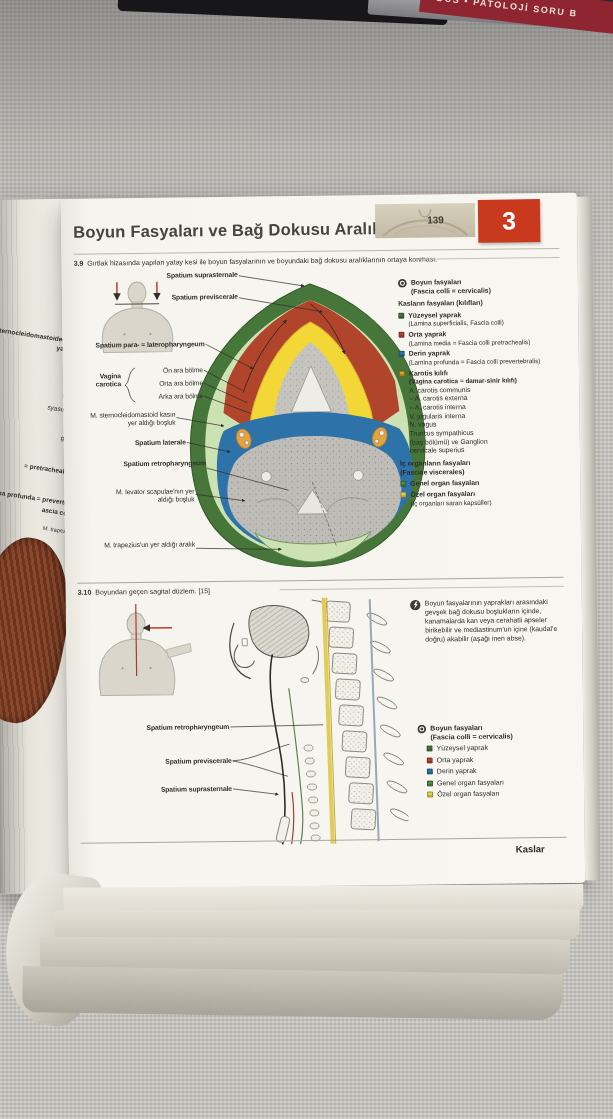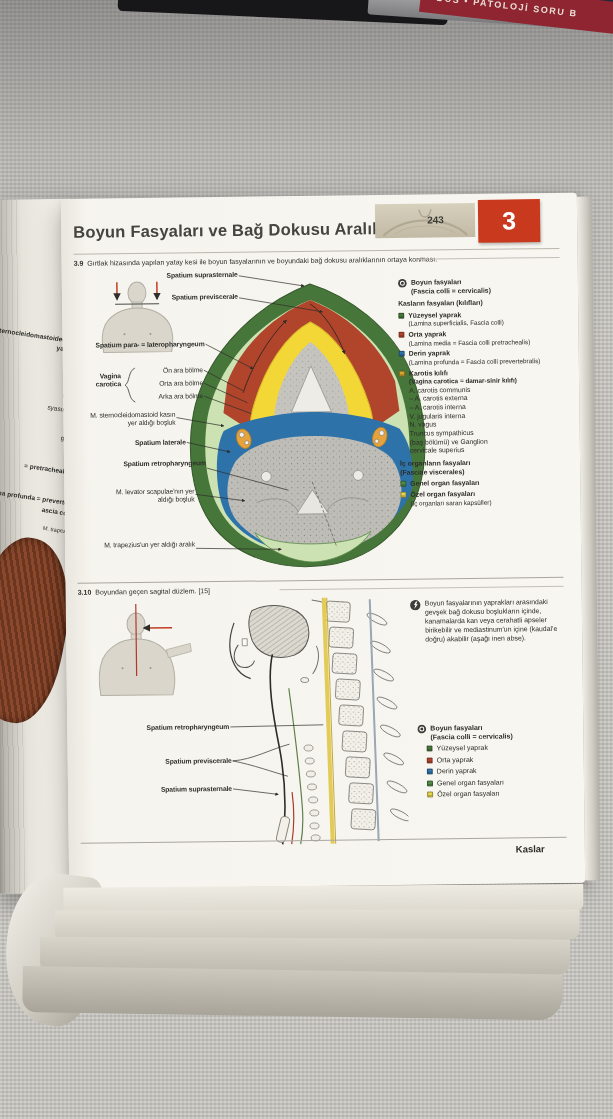--- a/index.html
+++ b/index.html
@@ -114,21 +114,21 @@
       <div class="page-title">Boyun Fasyaları ve Bağ Dokusu Aralıkları</div>
       <div class="title-rule"></div>
 
       <div class="neck-thumb">
         <svg width="100" height="34" viewBox="0 0 100 34">
           <path d="M8,32 C28,12 72,12 92,32" fill="none" stroke="#b0a890" stroke-width="2"></path>
           <path d="M44,6 C46,16 54,16 56,6" fill="none" stroke="#b0a890" stroke-width="1.5"></path>
           <path d="M20,30 C34,20 66,20 80,30" fill="none" stroke="#bdb49c" stroke-width="1"></path>
         </svg>
       </div>
-      <div class="page-num">243</div>
+      <div class="page-num">139</div>
       <div class="chapter-tab">
         <span>3</span>
       </div>
 
       <div class="cap cap39">
         <span class="num">3.9</span><span>Gırtlak hizasında yapılan yatay kesi ile boyun fasyalarının ve boyundaki bağ dokusu aralıklarının ortaya konması.</span>
       </div>
       <div class="cap39-rule"></div>
 
       <div class="fig fig39">

